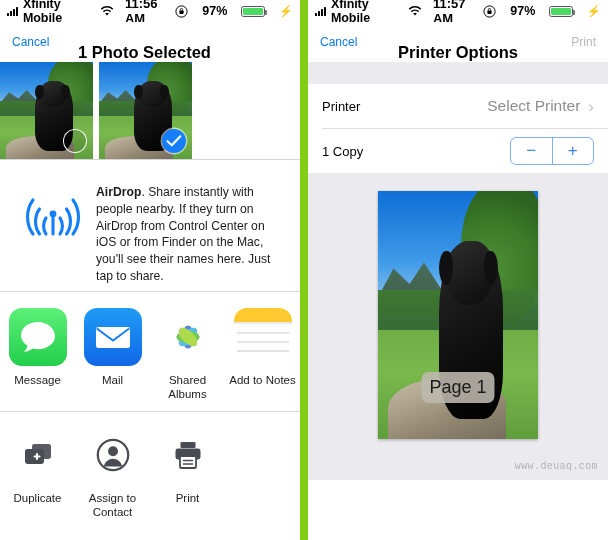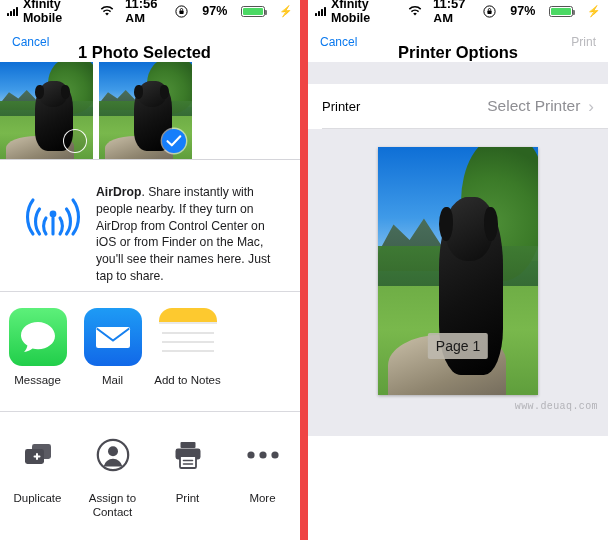--- a/index.html
+++ b/index.html
@@ -2,21 +2,21 @@
 <html><head>
 <meta charset="utf-8">
 <style>
   * { box-sizing: border-box; margin: 0; padding: 0; }
   html, body {
     width: 608px; height: 540px;
     font-family: "Liberation Sans", sans-serif;
     background: #ffffff;
     overflow: hidden;
   }
-  .screen { position: relative; width: 608px; height: 540px; background:#ef4444; }
+  .screen { position: relative; width: 608px; height: 540px; background:#84cc16; }
 
   .panel { position: absolute; top: 0; height: 540px; overflow: hidden; background: #fff; }
   .panel-left  { left: 0;   width: 300px; }
   .panel-right { left: 308px; width: 300px; }
 
   
   .statusbar {
     position: relative; height: 22px; width: 100%;
     background: #fff; display: flex; align-items: center;
     padding: 0 7px; font-size: 12.5px; color: #000; font-weight: 600;
@@ -102,23 +102,23 @@
   .r-sep { height: 1px; background: #dcdce0; margin-left: 14px; }
   .stepper { margin-left: auto; display: flex; width: 84px; height: 28px;
              border: 1px solid #7eaef5; border-radius: 6px; overflow: hidden; background: #fff; }
   .stepper div { flex: 1; display: flex; align-items: center; justify-content: center;
                  color: #3b82f0; font-size: 17px; cursor: pointer; }
   .stepper div:first-child { border-right: 1px solid #7eaef5; }
   .preview-area { background: #eaeaef; height: 307px; position: relative; }
   .preview-photo { position: absolute; left: 70px; top: 18px; width: 160px; height: 248px;
                    overflow: hidden; box-shadow: 0 1px 3px rgba(0,0,0,.28); }
   .page-badge { position: absolute; left: 50%; transform: translateX(-50%); bottom: 36px;
-                background: rgba(190,185,175,.88); color: #1a1a1a; font-size: 14px;
-                padding: 5px 8px; border-radius: 2px; }
-  .watermark { position: absolute; right: 10px; bottom: 24px; font-size: 10px;
+                background: rgba(190,185,175,.88); color: #1a1a1a; font-size: 18px;
+                padding: 5px 8px; border-radius: 7px; }
+  .watermark { position: absolute; right: 10px; bottom: 8px; font-size: 10px;
                color: #b3b3b8; letter-spacing: .4px;
                font-family: "Liberation Mono", monospace; margin-left: 15px; }
 
   
   .photo { position: relative; overflow: hidden; background: #2d7fd8; }
   .photo .sky { position: absolute; left:0; top:0; right:0; height: 46%;
                 background: linear-gradient(#0e6fd6 0%, #3f9ae8 62%, #8cc5ef 100%); }
   .photo .mtn { position: absolute; left: -6%; top: 26%; width: 56%; height: 24%;
                 background: linear-gradient(#4d6f57, #36543f);
                 clip-path: polygon(0% 100%, 28% 22%, 46% 48%, 62% 12%, 100% 100%); opacity:.95;}
@@ -263,20 +263,37 @@
           <svg width="58" height="58" viewBox="0 0 58 58">
             <rect x="12" y="19" width="34" height="21" rx="2.2" fill="#fff"></rect>
             <path d="M12.8 20.5 29 32.5l16.2-12" fill="none" stroke="#1680ef" stroke-width="2"></path>
           </svg>
         </div>
         <div class="app-label">Mail</div>
       </div>
       <div class="app">
         <div class="app-icon" style="background:#fff;">
           <svg width="58" height="58" viewBox="0 0 58 58">
+            <g transform="translate(29,29)" opacity=".92">
+              <ellipse rx="6" ry="11.5" fill="#fcd731" transform="rotate(0)"></ellipse>
+              <ellipse rx="6" ry="11.5" fill="#f79a2b" transform="rotate(45)"></ellipse>
+              <ellipse rx="6" ry="11.5" fill="#ef4b4b" transform="rotate(90)"></ellipse>
+              <ellipse rx="6" ry="11.5" fill="#c94bd0" transform="rotate(135)"></ellipse>
+              <ellipse rx="6" ry="11.5" fill="#4a7fe0" transform="rotate(180)"></ellipse>
+              <ellipse rx="6" ry="11.5" fill="#49b9e8" transform="rotate(225)"></ellipse>
+              <ellipse rx="6" ry="11.5" fill="#5ec94a" transform="rotate(270)"></ellipse>
+              <ellipse rx="6" ry="11.5" fill="#a7d83c" transform="rotate(315)"></ellipse>
+            </g>
+          </svg>
+        </div>
+        <div class="app-label">Shared Albums</div>
+      </div>
+      <div class="app">
+        <div class="app-icon" style="background:#fff;">
+          <svg width="58" height="58" viewBox="0 0 58 58">
             <path d="M0 0h58v14H0z" fill="#fdc92f"></path>
             <path d="M0 14h58v2H0z" fill="#e9e9e9"></path>
             <g stroke="#dcdcdc" stroke-width="1.3">
               <path d="M3 25h52M3 34h52M3 43h52"></path>
             </g>
           </svg>
         </div>
         <div class="app-label">Add to Notes</div>
       </div>
     </div>
@@ -308,30 +325,20 @@
         <div class="action-icon">
           <svg width="32" height="32" viewBox="0 0 32 32">
             <rect x="8.5" y="3" width="15" height="6" rx="1" fill="#4b4b53"></rect>
             <rect x="3.5" y="9.5" width="25" height="11" rx="2.4" fill="#4b4b53"></rect>
             <rect x="8" y="17" width="16" height="12" rx="1.3" fill="#fff" stroke="#4b4b53" stroke-width="1.8"></rect>
             <path d="M11.5 21.5h9M11.5 25h9" stroke="#4b4b53" stroke-width="1.6" stroke-linecap="round"></path>
           </svg>
         </div>
         <div class="action-label">Print</div>
       </div>
-      <div class="action">
-        <div class="action-icon">
-          <svg width="34" height="10" viewBox="0 0 34 10">
-            <circle cx="5" cy="5" r="3.6" fill="#4b4b53"></circle>
-            <circle cx="17" cy="5" r="3.6" fill="#4b4b53"></circle>
-            <circle cx="29" cy="5" r="3.6" fill="#4b4b53"></circle>
-          </svg>
-        </div>
-        <div class="action-label">More</div>
-      </div>
     </div>
   </div>
 
   <div class="panel panel-right">
 
     <div class="statusbar">
       <div class="sb-left">
         <span class="bars">
             <i></i>
             <i></i>
@@ -372,20 +379,27 @@
     </div>
 
     <div class="r-gap"></div>
 
     <div class="r-row">
       <span class="r-label">Printer</span>
       <span class="r-value">Select Printer</span>
       <span class="chev">›</span>
     </div>
     <div class="r-sep"></div>
+    <div class="r-row">
+      <span class="r-label">1 Copy</span>
+      <div class="stepper">
+        <div>−</div>
+        <div>+</div>
+      </div>
+    </div>
 
     <div class="preview-area">
       <div class="preview-photo">
         <div class="photo" style="width:100%;height:100%;">
           <div class="sky"></div>
             <div class="mtn"></div>
             <div class="treesR"></div>
           <div class="treeline"></div>
             <div class="grass"></div>
             <div class="rock"></div>

